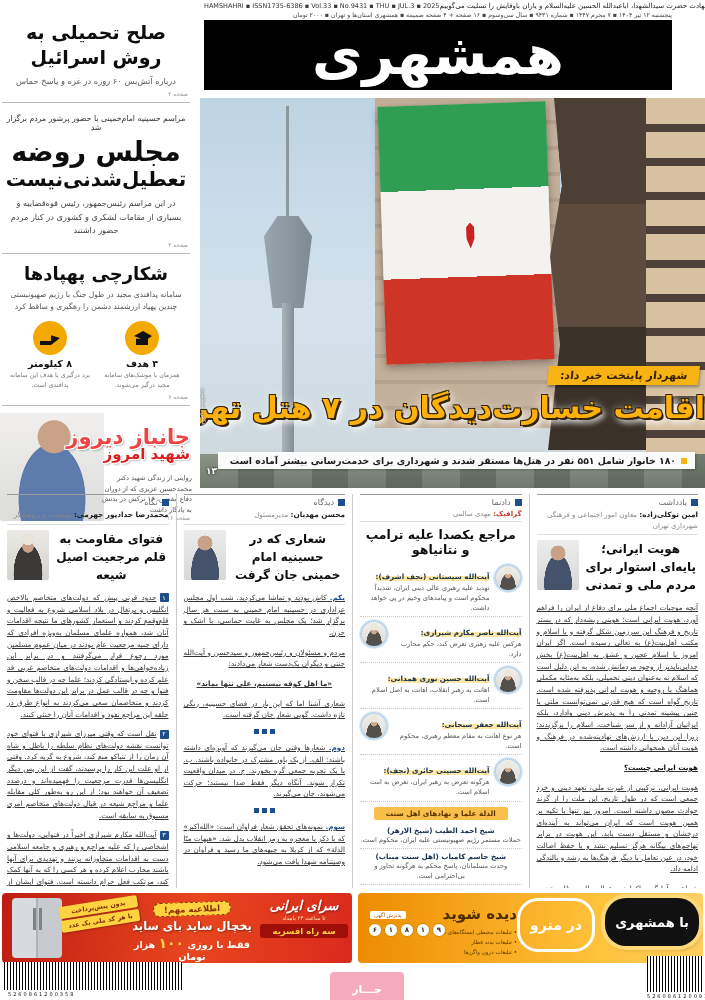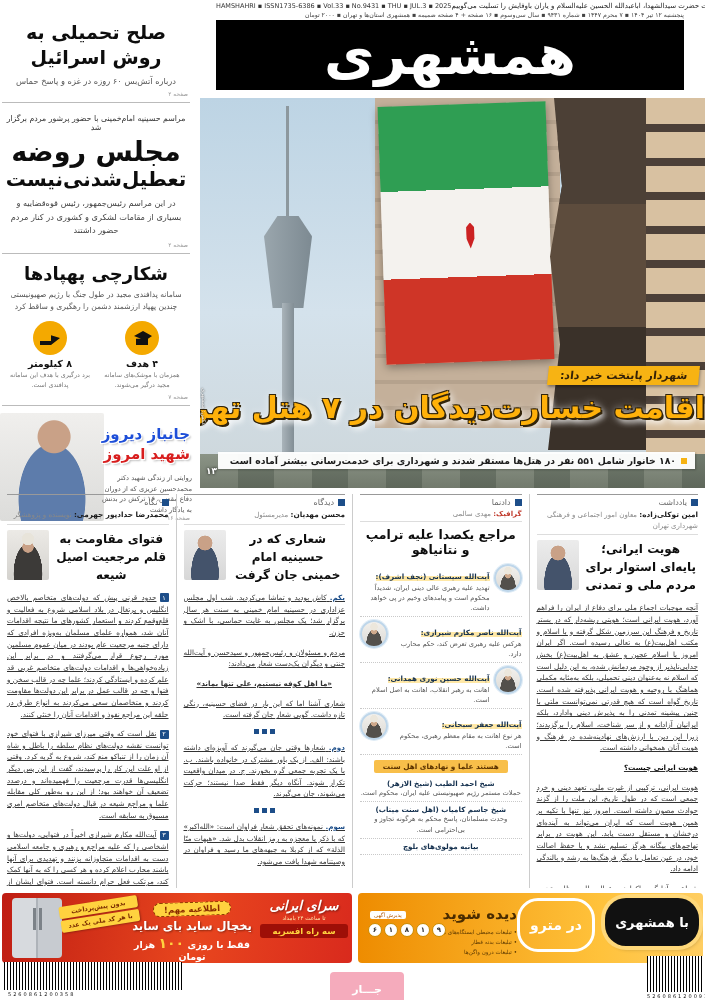--- a/index.html
+++ b/index.html
@@ -1,20 +1,20 @@
 <!DOCTYPE html>
 <html lang="fa" dir="rtl"><head>
 <meta charset="utf-8">
 <style>
   html,body{margin:0;padding:0;background:#fff;}
   body{width:705px;height:1000px;font-family:"DejaVu Sans",sans-serif;}
   .page{position:relative;width:705px;height:1000px;overflow:hidden;direction:rtl;background:#fff;}
 
   
-  .mast{position:absolute;left:216px;top:2px;width:468px;}
+  .mast{position:absolute;left:204px;top:2px;width:468px;}
   .mast-row{display:flex;justify-content:space-between;direction:ltr;align-items:flex-start;}
   .latin-line{font-size:6.5px;color:#333;white-space:nowrap;}
   .condolence{font-size:7px;color:#222;direction:rtl;white-space:nowrap;}
   .date-line{direction:rtl;font-size:6.2px;color:#444;margin-top:1px;text-align:right;}
   .logo{margin-top:2px;height:70px;background:#000;color:#fff;display:flex;align-items:center;justify-content:center;
         font-size:55px;font-weight:bold;letter-spacing:2px;line-height:1;
         box-shadow:inset 0 0 0 2px #000;}
 
   
   .leftcol{position:absolute;left:0;top:18px;width:192px;}
@@ -35,21 +35,21 @@
   .stat-ic{width:20px;height:14px;background:#111;}
   .ic-missile{clip-path:polygon(0 70%,55% 70%,55% 30%,100% 50%,55% 100%,0 100%);}
   .ic-radar{clip-path:polygon(20% 100%,80% 100%,80% 55%,100% 35%,55% 0,10% 35%,45% 55%,20% 55%);}
   .stat-v{font-weight:bold;font-size:9.5px;color:#111;margin-top:3px;}
   .stat-c{font-size:6.3px;color:#777;line-height:1.5;margin-top:1px;}
   .vet{position:relative;height:116px;margin-top:2px;}
   .vet-ph{position:absolute;left:0;top:2px;width:104px;height:108px;border-radius:2px;
     background:radial-gradient(circle at 52% 22%,#c9a187 0 16%,rgba(0,0,0,0) 17%),
                radial-gradient(ellipse at 50% 80%,#5d7cab 0 45%,rgba(0,0,0,0) 46%),
                linear-gradient(#f0efed,#dcdcda);}
-  .vet-t1{position:absolute;right:2px;top:14px;font-size:15px;font-weight:bold;color:#1d4ed8;
+  .vet-t1{position:absolute;right:2px;top:14px;font-size:21px;font-weight:bold;color:#ef4444;
           text-shadow:1px 1px 0 #fff,-1px -1px 0 #fff,1px -1px 0 #fff,-1px 1px 0 #fff,2px 2px 2px rgba(0,0,0,.25);}
   .vet-t2{position:absolute;right:2px;top:34px;font-size:15px;font-weight:bold;color:#d81e1e;
           text-shadow:1px 1px 0 #fff,-1px -1px 0 #fff,1px -1px 0 #fff,-1px 1px 0 #fff,2px 2px 2px rgba(0,0,0,.25);}
   .vet-s{position:absolute;right:0;top:62px;width:92px;font-size:6.7px;color:#555;text-align:right;line-height:1.6;}
   .vet-p{position:absolute;right:2px;top:104px;font-size:5.8px;color:#999;}
 
   
   .hero{position:absolute;left:200px;top:98px;width:505px;height:390px;overflow:hidden;
         background:linear-gradient(180deg,#bdd4e4 0%,#d4e2ec 55%,#cdd6da 100%);}
   .milad-ant{position:absolute;left:86px;top:8px;width:3px;height:120px;background:#8d989e;}
@@ -288,22 +288,26 @@
           <div class="dn-txt"><span class="dn-name">آیت‌الله ناصر مکارم شیرازی:</span><div class="dn-quote">هرکس علیه رهبری تعرض کند، حکم محارب دارد.</div></div>
         </div>
       <div class="dn-item">
           <div class="dn-ph"></div>
           <div class="dn-txt"><span class="dn-name">آیت‌الله حسین نوری همدانی:</span><div class="dn-quote">اهانت به رهبر انقلاب، اهانت به اصل اسلام است.</div></div>
         </div>
       <div class="dn-item rev">
           <div class="dn-ph"></div>
           <div class="dn-txt"><span class="dn-name">آیت‌الله جعفر سبحانی:</span><div class="dn-quote">هر نوع اهانت به مقام معظم رهبری، محکوم است.</div></div>
         </div>
-
-      <div class="dn-group">هستند علما و نهادهای اهل سنت</div>
+      <div class="dn-item">
+          <div class="dn-ph"></div>
+          <div class="dn-txt"><span class="dn-name">آیت‌الله حسینی حائری (نجف):</span><div class="dn-quote">هرگونه تعرض به رهبر ایران، تعرض به امت اسلام است.</div></div>
+        </div>
+
+      <div class="dn-group">الذلة علما و نهادهای اهل سنت</div>
       <div class="dn-flat">
           <div class="n">شیخ احمد الطیب (شیخ الازهر)</div>
           <div class="q">حملات مستمر رژیم صهیونیستی علیه ایران، محکوم است.</div>
         </div>
       <div class="dn-flat">
           <div class="n">شیخ جاسم کامیاب (اهل سنت میناب)</div>
           <div class="q">وحدت مسلمانان، پاسخ محکم به هرگونه تجاوز و بی‌احترامی است.</div>
         </div>
       <div class="dn-flat">
           <div class="n">بیانیه مولوی‌های بلوچ</div>

